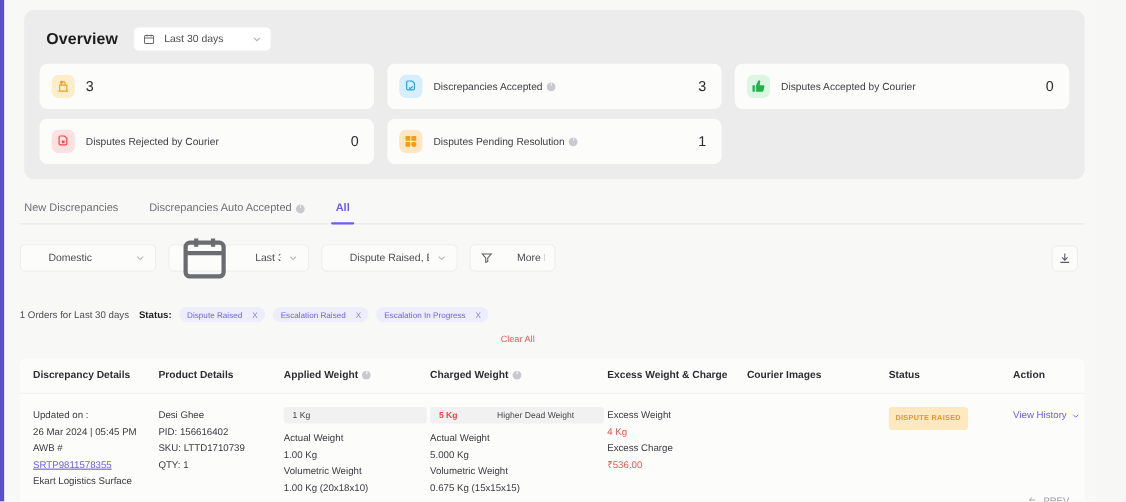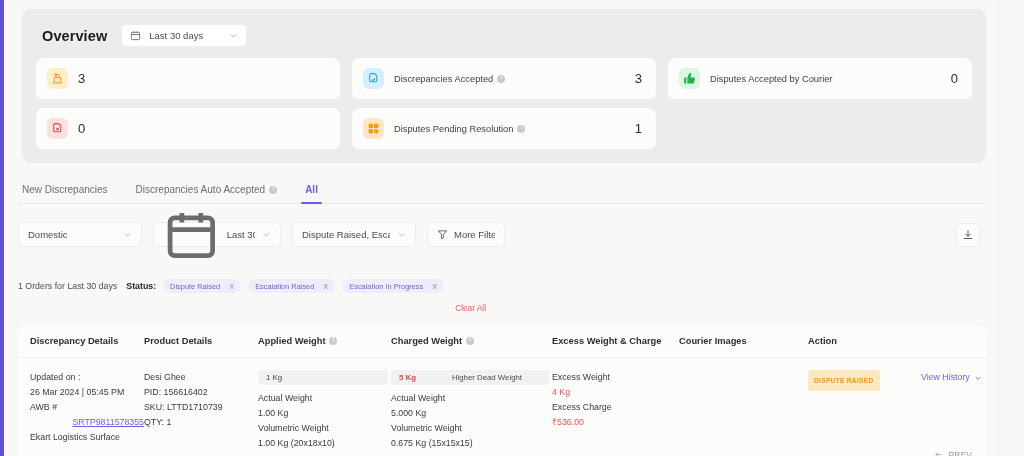--- a/index.html
+++ b/index.html
@@ -56,21 +56,21 @@
          display: flex; align-items: center; gap: 4px; }
   .tab:first-child { padding-left: 2px; }
   .tab.active { color: #6b5cf0; font-weight: bold; }
   .tab.active::after { content: ""; position: absolute; left: 10px; right: 10px; bottom: -1px;
                         height: 2.5px; background: #6b5cf0; border-radius: 2px; }
 
   
   .filters { display: flex; align-items: center; gap: 11px; margin: 18px 0 0 14px; padding-right: 16px; }
   .fbox { background: #fcfcfb; border: 1px solid #eeeeee; border-radius: 5px; height: 25px;
           display: flex; align-items: center; gap: 7px; padding: 0 9px; font-size: 9.5px; color: #4a4a50; }
-  .fbox .lbl { flex: 1 1 auto; white-space: nowrap; overflow: hidden; }
+  .fbox .lbl { flex: 1 1 auto; white-space: nowrap; overflow: hidden; margin-left: 16px; }
   .f-domestic { width: 124px; }
   .f-date { width: 128px; }
   .f-status { width: 124px; }
   .f-more { width: 78px; gap: 6px; }
   .dl-btn { margin-left: auto; width: 24px; height: 24px; background: #fcfcfb;
             border: 1px solid #eeeeee; border-radius: 5px; display: flex; align-items: center; justify-content: center; }
   .dl-btn svg { width: 12px; height: 12px; }
 
   
   .chips { display: flex; align-items: center; gap: 7px; margin: 12px 0 0 14px; }
@@ -89,21 +89,21 @@
                  display: flex; align-items: center; gap: 4px; }
   .tbody .cell { padding: 12px 0 14px 0; font-size: 8.8px; color: #3a3a40; line-height: 15px; }
   .c1 { flex: 0 0 126px; padding-left: 12px !important; }
   .c2 { flex: 0 0 114px; }
   .c3 { flex: 0 0 133px; }
   .c4 { flex: 0 0 161px; }
   .c5 { flex: 0 0 127px; }
   .c6 { flex: 0 0 129px; }
   .c7 { flex: 0 0 113px; }
   .c8 { flex: 1 1 auto; }
-  .awb-link { color: #6b5cf0; text-decoration: underline; text-align: right; }
+  .awb-link { color: #6b5cf0; text-decoration: underline; }
   .wtag { background: #f1f1f1; border-radius: 3px; height: 15px; display: inline-flex; align-items: center;
           gap: 5px; padding: 0 8px; font-size: 7.8px; color: #44444a; margin-bottom: 6px; }
   .wtag .hi { color: #ef4444; font-weight: bold; }
   .wtag .note { color: #4a4a50; }
   .wtag.applied { width: 130px; }
   .wtag.charged { width: 158px; gap: 36px; }
   .red { color: #ef5350; }
   .badge { background: #fde8bf; color: #e8972c; font-size: 6.6px; font-weight: bold; letter-spacing: .3px;
            border-radius: 3px; padding: 3px 6px; display: inline-block; }
   .viewhist { color: #6b5cf0; font-size: 8.8px; display: inline-flex; align-items: center; gap: 4px; }
@@ -181,20 +181,23 @@
           <span class="ov-val">0</span>
         </div>
 
         <div class="ov-card">
           <span class="ov-ico" style="background:#fde0e0">
             <svg viewBox="0 0 24 24" fill="none" stroke="#ef4444" stroke-width="2">
                 <path d="M7 3h7l4 4v9a2 2 0 01-2 2H7a2 2 0 01-2-2V5a2 2 0 012-2z"></path>
                 <path d="M10 15l4-4M10 11l4 4"></path>
               </svg>
           </span>
+          <span class="ov-label">
+              <span>Disputes Rejected by Courier</span>
+            </span>
           <span class="ov-val">0</span>
         </div>
 
         <div class="ov-card">
           <span class="ov-ico" style="background:#fde6c4">
             <svg viewBox="0 0 24 24" fill="#f59e0b">
                 <rect x="3" y="3" width="8" height="8" rx="1"></rect>
                 <rect x="13" y="3" width="8" height="8" rx="1"></rect>
                 <rect x="3" y="13" width="8" height="8" rx="1"></rect>
                 <circle cx="17" cy="17" r="4.3"></circle>
@@ -291,20 +294,23 @@
         <div class="cell c4">
             <span>Charged Weight</span>
             <i class="infoi"></i>
           </div>
         <div class="cell c5">
             <span>Excess Weight &amp; Charge</span>
           </div>
         <div class="cell c6">
             <span>Courier Images</span>
           </div>
+        <div class="cell c7">
+            <span>Status</span>
+          </div>
         <div class="cell c8">
             <span>Action</span>
           </div>
       </div>
 
       <div class="trow tbody">
         <div class="cell c1">
           <div>Updated on :</div>
           <div>26 Mar 2024 | 05:45 PM</div>
           <div>AWB #</div>

